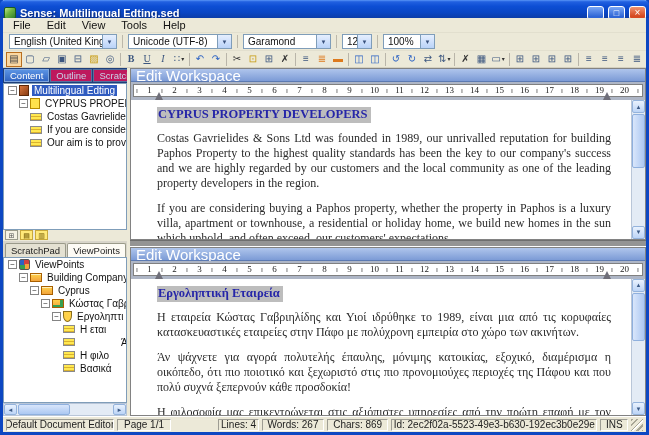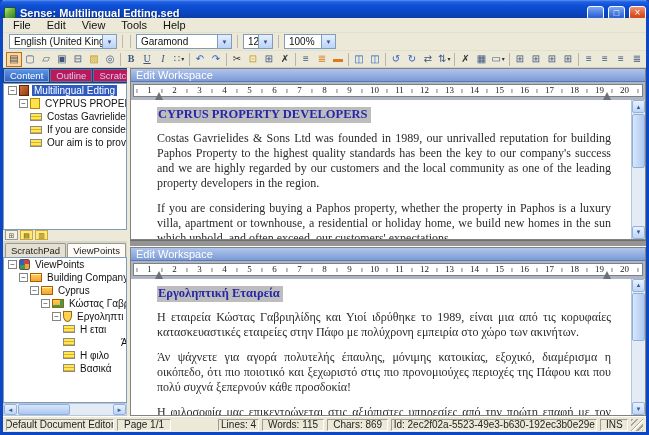--- a/index.html
+++ b/index.html
@@ -20,21 +20,21 @@
   .win-btn.minb span{margin-top:4px;}
   .win-btn.closeb{background:linear-gradient(180deg,#f0926f,#d64a22 75%);font-size:10px;}
   
   .menubar{height:15px;flex:none;display:flex;align-items:center;background:#ECE9D8;font-size:11px;padding-left:2px;border-bottom:1px solid #e2dfce;}
   .menu-item{padding:0 8px;color:#111;}
   .toolbar1{height:18px;flex:none;display:flex;align-items:center;gap:3px;padding-left:6px;background:#ECE9D8;border-bottom:1px solid #e2dfce;}
   .combo{height:15px;display:flex;border:1px solid #7F9DB9;background:#fff;}
   .combo .txt{flex:1;font-size:10px;line-height:13px;padding:0 4px;white-space:nowrap;overflow:hidden;color:#111;}
   .combo .arr{width:14px;flex:none;display:flex;align-items:center;justify-content:center;font-size:6px;color:#38507c;
     background:linear-gradient(180deg,#E6EFFE,#BAD3F8);border-left:1px solid #7F9DB9;}
-  .w-lang{width:108px}.w-enc{width:104px}.w-font{width:96px}.w-size{width:30px}.w-zoom{width:52px}
+  .w-lang{width:108px}.w-enc{width:104px}.w-font{width:88px}.w-size{width:30px}.w-zoom{width:52px}
   .tb1-sep{width:1px;height:13px;background:#bcb8aa;margin:0 2px;}
   .toolbar2{height:17px;flex:none;display:flex;align-items:center;padding-left:3px;background:#ECE9D8;border-bottom:1px solid #d4d0bf;overflow:hidden;}
   .tb-btn{height:15px;min-width:16px;border:1px solid transparent;background:transparent;display:inline-flex;align-items:center;justify-content:center;
     font-size:10px;line-height:1;color:#3c567f;padding:0 1px;flex:none;cursor:default;}
   .tb-btn.active{background:#FBD8A2;border-color:#B96E1E;color:#444;}
   .tb-sep{width:1px;height:13px;background:#b9b5a9;margin:0 2px;flex:none;}
   .tb-dd{font-size:6px;margin-left:1px;color:#333;}
   .serif{font-family:"Liberation Serif",serif;}
   .bold{font-weight:bold;} .underline{text-decoration:underline;} .italic{font-style:italic;}
   .c-blue{color:#2b62c4}.c-dark{color:#333}.c-yellow{color:#c79a10}.c-orange{color:#dd7a1d}
@@ -70,21 +70,21 @@
   .tab-arrows{margin-left:auto;display:flex;gap:3px;align-items:center;font-size:7px;color:#2c5c9c;padding:0 2px 3px 0;}
   .hscroll{height:13px;flex:none;display:flex;background:#E3EBF5;border:1px solid #b9c6d8;position:relative;}
   .scroll-arrow{width:13px;height:100%;flex:none;display:flex;align-items:center;justify-content:center;font-size:6px;color:#3B5A86;
     background:linear-gradient(180deg,#E9F2FE,#BCD4F6);border:1px solid #94B3DC;border-radius:2px;}
   .hscroll .right-a{margin-left:auto;}
   .h-thumb{position:absolute;left:14px;top:0;bottom:0;width:52px;background:linear-gradient(180deg,#D9E6FB,#ACC8F2);border:1px solid #8FB0DE;border-radius:2px;}
   
   .editor{display:flex;flex-direction:column;min-height:0;border:1px solid #828282;background:#fff;}
   .editor.top{flex:172 0 0;}
   .editor.bottom{flex:169 0 0;}
-  .panel-header{height:13px;flex:none;background:linear-gradient(180deg,#AFC5EC,#7C9BD6);color:#fff;font-size:11px;line-height:13px;padding-left:5px;
+  .panel-header{height:13px;flex:none;background:linear-gradient(180deg,#AFC5EC,#7C9BD6);color:#fff;font-size:15px;line-height:13px;padding-left:5px;
     border-bottom:1px solid #5c7ab2;}
   .ruler{height:18px;flex:none;background:#AEB6C6;position:relative;}
   .ruler-band{position:absolute;left:2px;right:2px;top:2px;bottom:3px;background:#fff;border:1px solid #808080;display:flex;align-items:center;}
   .ruler-cell{flex:1;display:flex;align-items:center;height:100%;}
   .ruler-tick{width:6px;text-align:center;font-size:7px;color:#333;line-height:1;}
   .ruler-num{flex:1;text-align:center;font-size:9px;font-family:"Liberation Serif",serif;color:#222;line-height:1;}
   .ruler-end{width:8px;text-align:center;font-size:7px;color:#333;}
   .ruler-marker{position:absolute;bottom:0;width:0;height:0;border-left:4px solid transparent;border-right:4px solid transparent;border-bottom:8px solid #6f6f7a;}
   .ruler-marker.mleft{left:24px;} .ruler-marker.mright{right:34px;}
   .edit-content{flex:1;min-height:0;position:relative;background:#fff;overflow:hidden;}
@@ -134,20 +134,24 @@
     <span class="menu-item">Tools</span>
     <span class="menu-item">Help</span>
   </div>
 
   <div class="toolbar1">
     <div class="combo w-lang">
       <span class="txt">English (United Kingdom)</span>
       <span class="arr">▼</span>
     </div>
     <span class="tb1-sep"></span>
+    <div class="combo w-enc">
+      <span class="txt">Unicode (UTF-8)</span>
+      <span class="arr">▼</span>
+    </div>
     <span class="tb1-sep"></span>
     <div class="combo w-font">
       <span class="txt">Garamond</span>
       <span class="arr">▼</span>
     </div>
     <span class="tb1-sep"></span>
     <div class="combo w-size">
       <span class="txt">12</span>
       <span class="arr">▼</span>
     </div>
@@ -605,20 +609,20 @@
         </div>
       </div>
 
     </div>
   </div>
 
   <div class="statusbar">
     <span class="seg name">Default Document Editor</span>
     <span class="seg page">Page 1/1</span>
     <span class="seg lines">Lines: 4</span>
-    <span class="seg words">Words: 115</span>
+    <span class="seg words">Words: 267</span>
     <span class="seg chars">Chars: 869</span>
     <span class="seg docid">Id: 2ec2f02a-5523-49e3-b630-192ec3b0e29e</span>
     <span class="seg ins">INS</span>
     <span class="grip"></span>
   </div>
 
 </div>
 
 </body></html>

